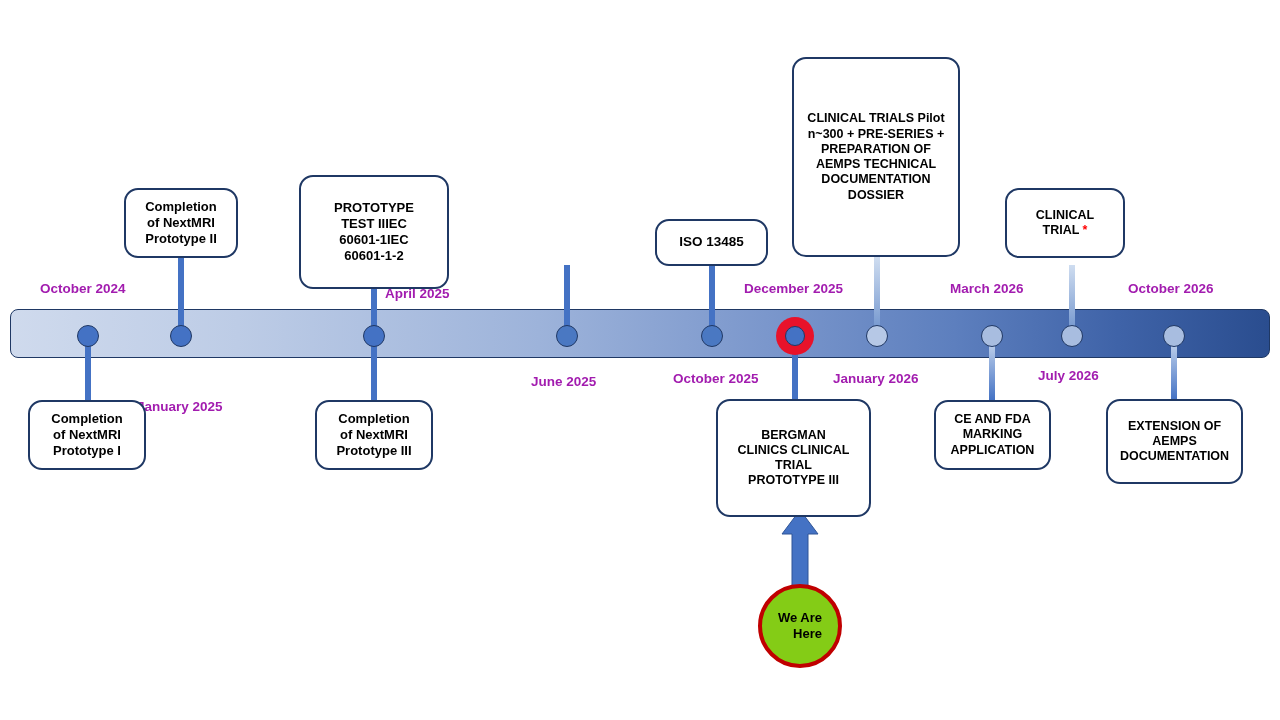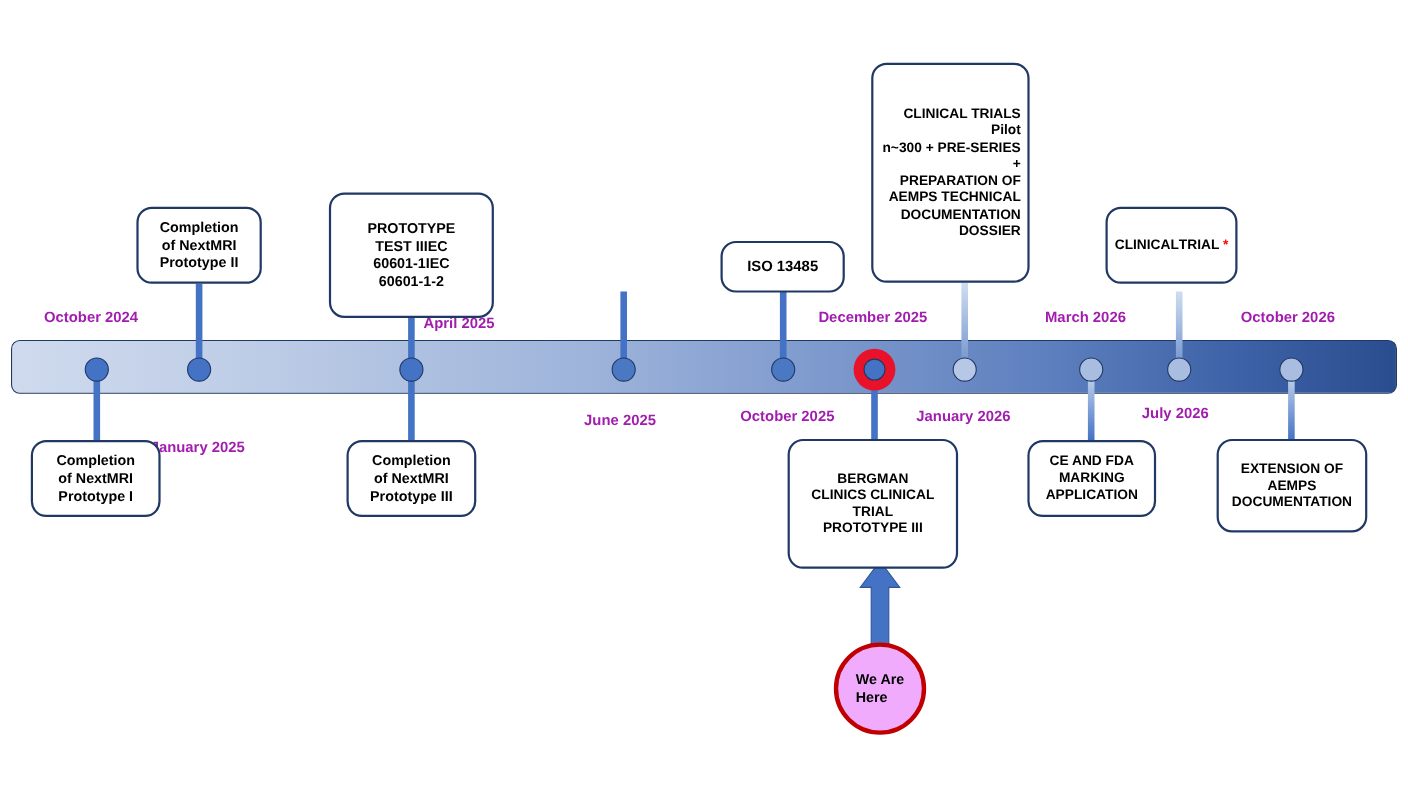--- a/index.html
+++ b/index.html
@@ -75,24 +75,24 @@
     font-weight:bold;
     font-size:13.5px;
     white-space:nowrap;
     z-index:3;
   }
 
   
   .wah-circle{
     position:absolute;
     width:84px;height:84px;border-radius:50%;
-    border:4px solid #c00000;background:#f0abfc;
+    border:4px solid #c00000;background:#84cc16;
     box-sizing:border-box;
     display:flex;align-items:center;justify-content:center;
-    text-align:left;font-weight:bold;font-size:13px;color:#000;
+    text-align:right;font-weight:bold;font-size:13px;color:#000;
     line-height:1.25;white-space:pre-line;z-index:6;
   }
   .arrow{position:absolute;z-index:5;}
 
   .star{color:#ff0000;}
 </style>
 </head>
 <body>
 
 <div id="stage">
@@ -143,28 +143,28 @@
 Prototype II</div>
 
   <div class="box" style="left:299px;top:175px;width:150px;height:114px;font-size:13px;">PROTOTYPE
 TEST IIIEC
 60601-1IEC
 60601-1-2</div>
 
 
   <div class="box" style="left:655px;top:219px;width:113px;height:47px;font-size:13.5px;">ISO 13485</div>
 
-  <div class="box" style="left:792px;top:57px;width:144px;height:200px;font-size:12.5px;text-align:right;">CLINICAL TRIALS Pilot
+  <div class="box" style="left:792px;top:57px;width:168px;height:200px;font-size:12.5px;">CLINICAL TRIALS Pilot
 n~300 + PRE-SERIES +
 PREPARATION OF
 AEMPS TECHNICAL
 DOCUMENTATION
 DOSSIER</div>
 
-  <div class="box" style="left:1005px;top:188px;width:120px;height:70px;font-size:12.5px;"><div>CLINICAL</div><div>TRIAL<span class="star"> *</span></div></div>
+  <div class="box" style="left:1005px;top:188px;width:120px;height:70px;font-size:12.5px;flex-direction:column;"><div>CLINICAL</div><div>TRIAL<span class="star"> *</span></div></div>
 
   <div class="box" style="left:28px;top:400px;width:118px;height:70px;font-size:13px;">Completion
 of NextMRI
 Prototype I</div>
 
   <div class="box" style="left:315px;top:400px;width:118px;height:70px;font-size:13px;">Completion
 of NextMRI
 Prototype III</div>
 
   <div class="box" style="left:716px;top:399px;width:155px;height:118px;font-size:12.5px;">BERGMAN

